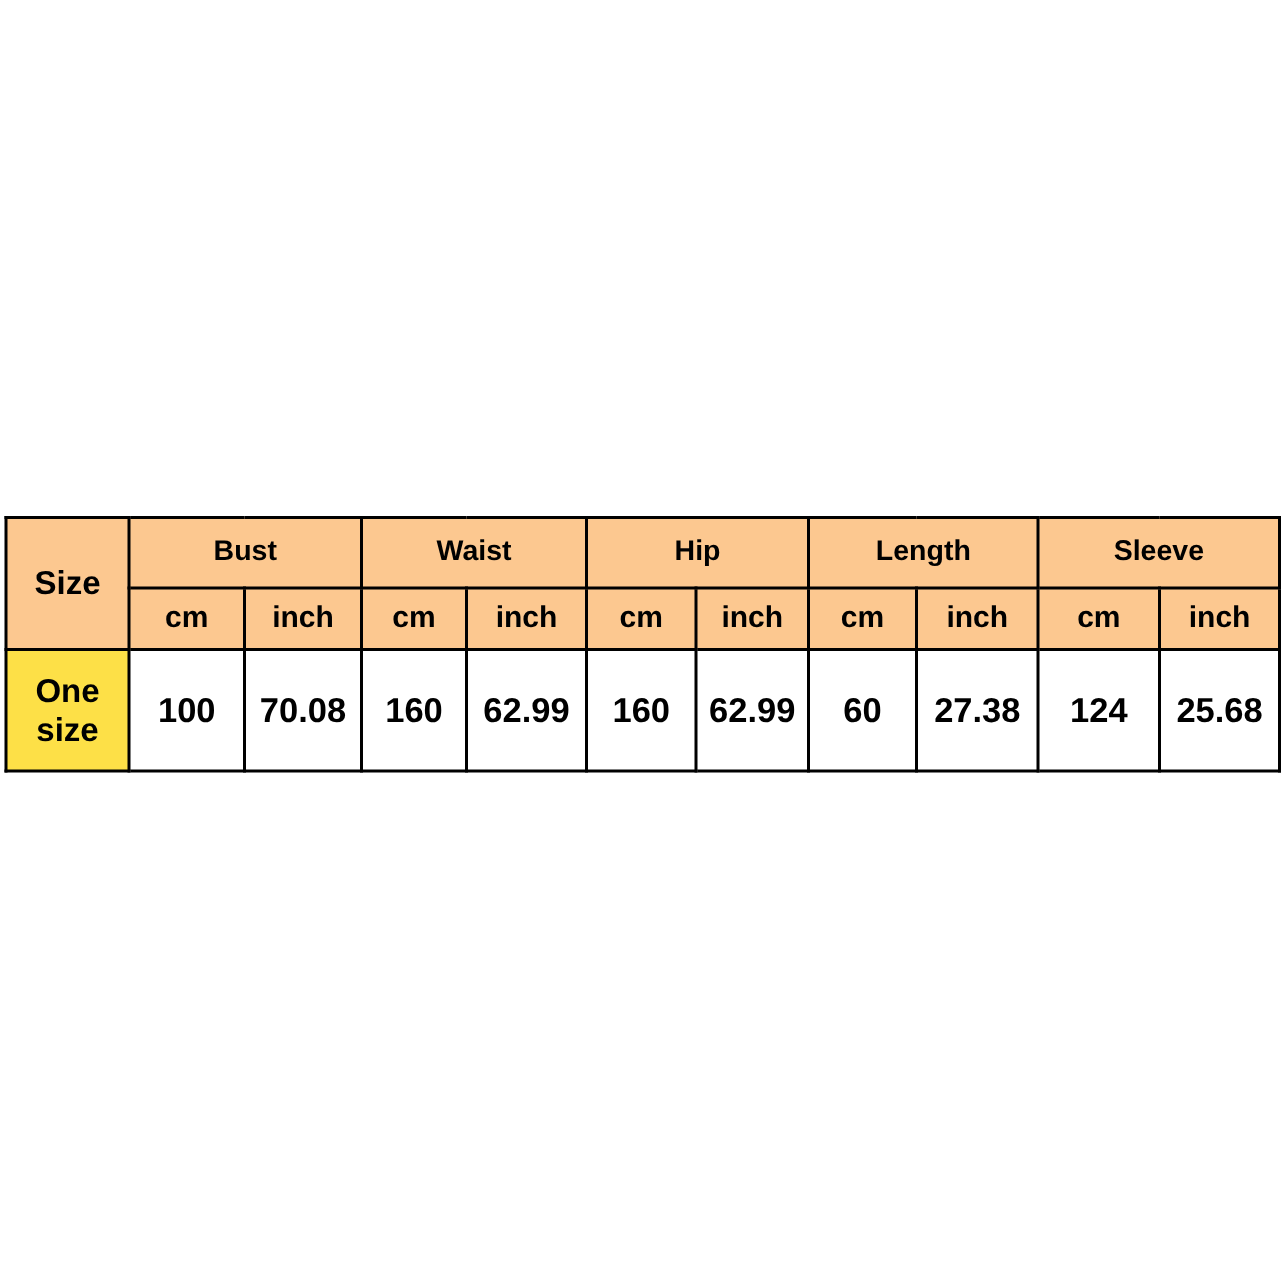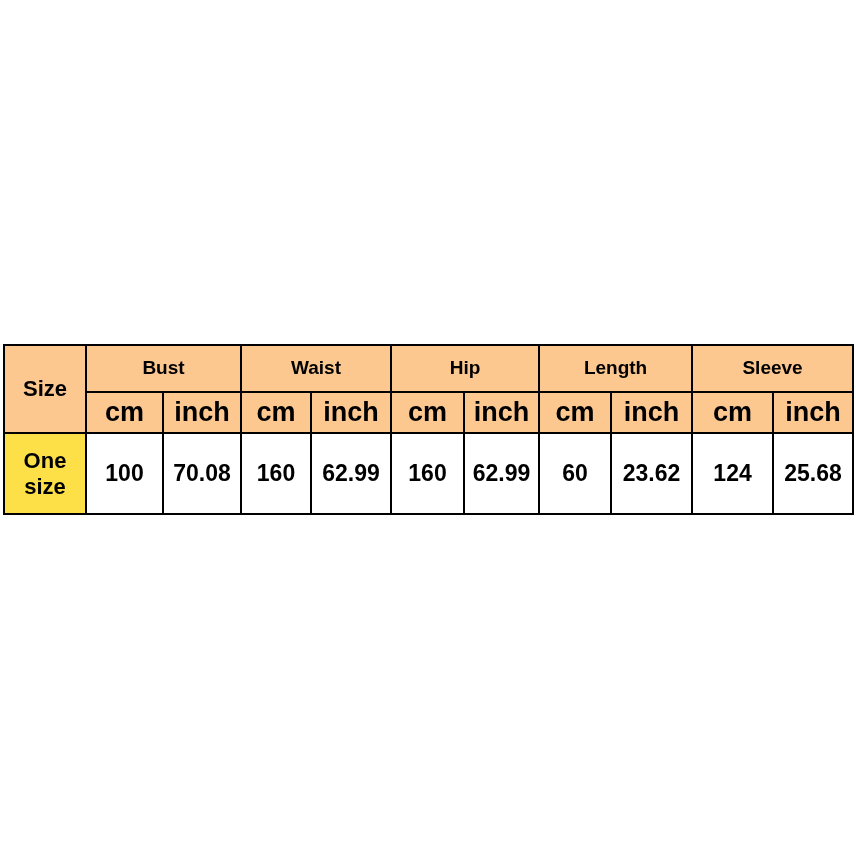--- a/index.html
+++ b/index.html
@@ -44,21 +44,21 @@
   .hdr {
     background: #fcc890;
     font-size: 22px;
   }
   .hdr-group {
     height: 45px;
     font-size: 19px;
   }
   .hdr-unit {
     height: 39px;
-    font-size: 27px;
+    font-size: 20px;
   }
   .hdr-size {
     background: #fcc890;
     font-size: 22px;
   }
 
   
   .data {
     background: #ffffff;
     height: 79px;
@@ -117,19 +117,19 @@
           <span>One</span>
           <span>size</span>
         </td>
         <td class="data">100</td>
         <td class="data">70.08</td>
         <td class="data">160</td>
         <td class="data">62.99</td>
         <td class="data">160</td>
         <td class="data">62.99</td>
         <td class="data">60</td>
-        <td class="data">23.62</td>
+        <td class="data">27.38</td>
         <td class="data">124</td>
         <td class="data">25.68</td>
       </tr>
     </tbody>
   </table>
 </div>
 
 </body></html>

